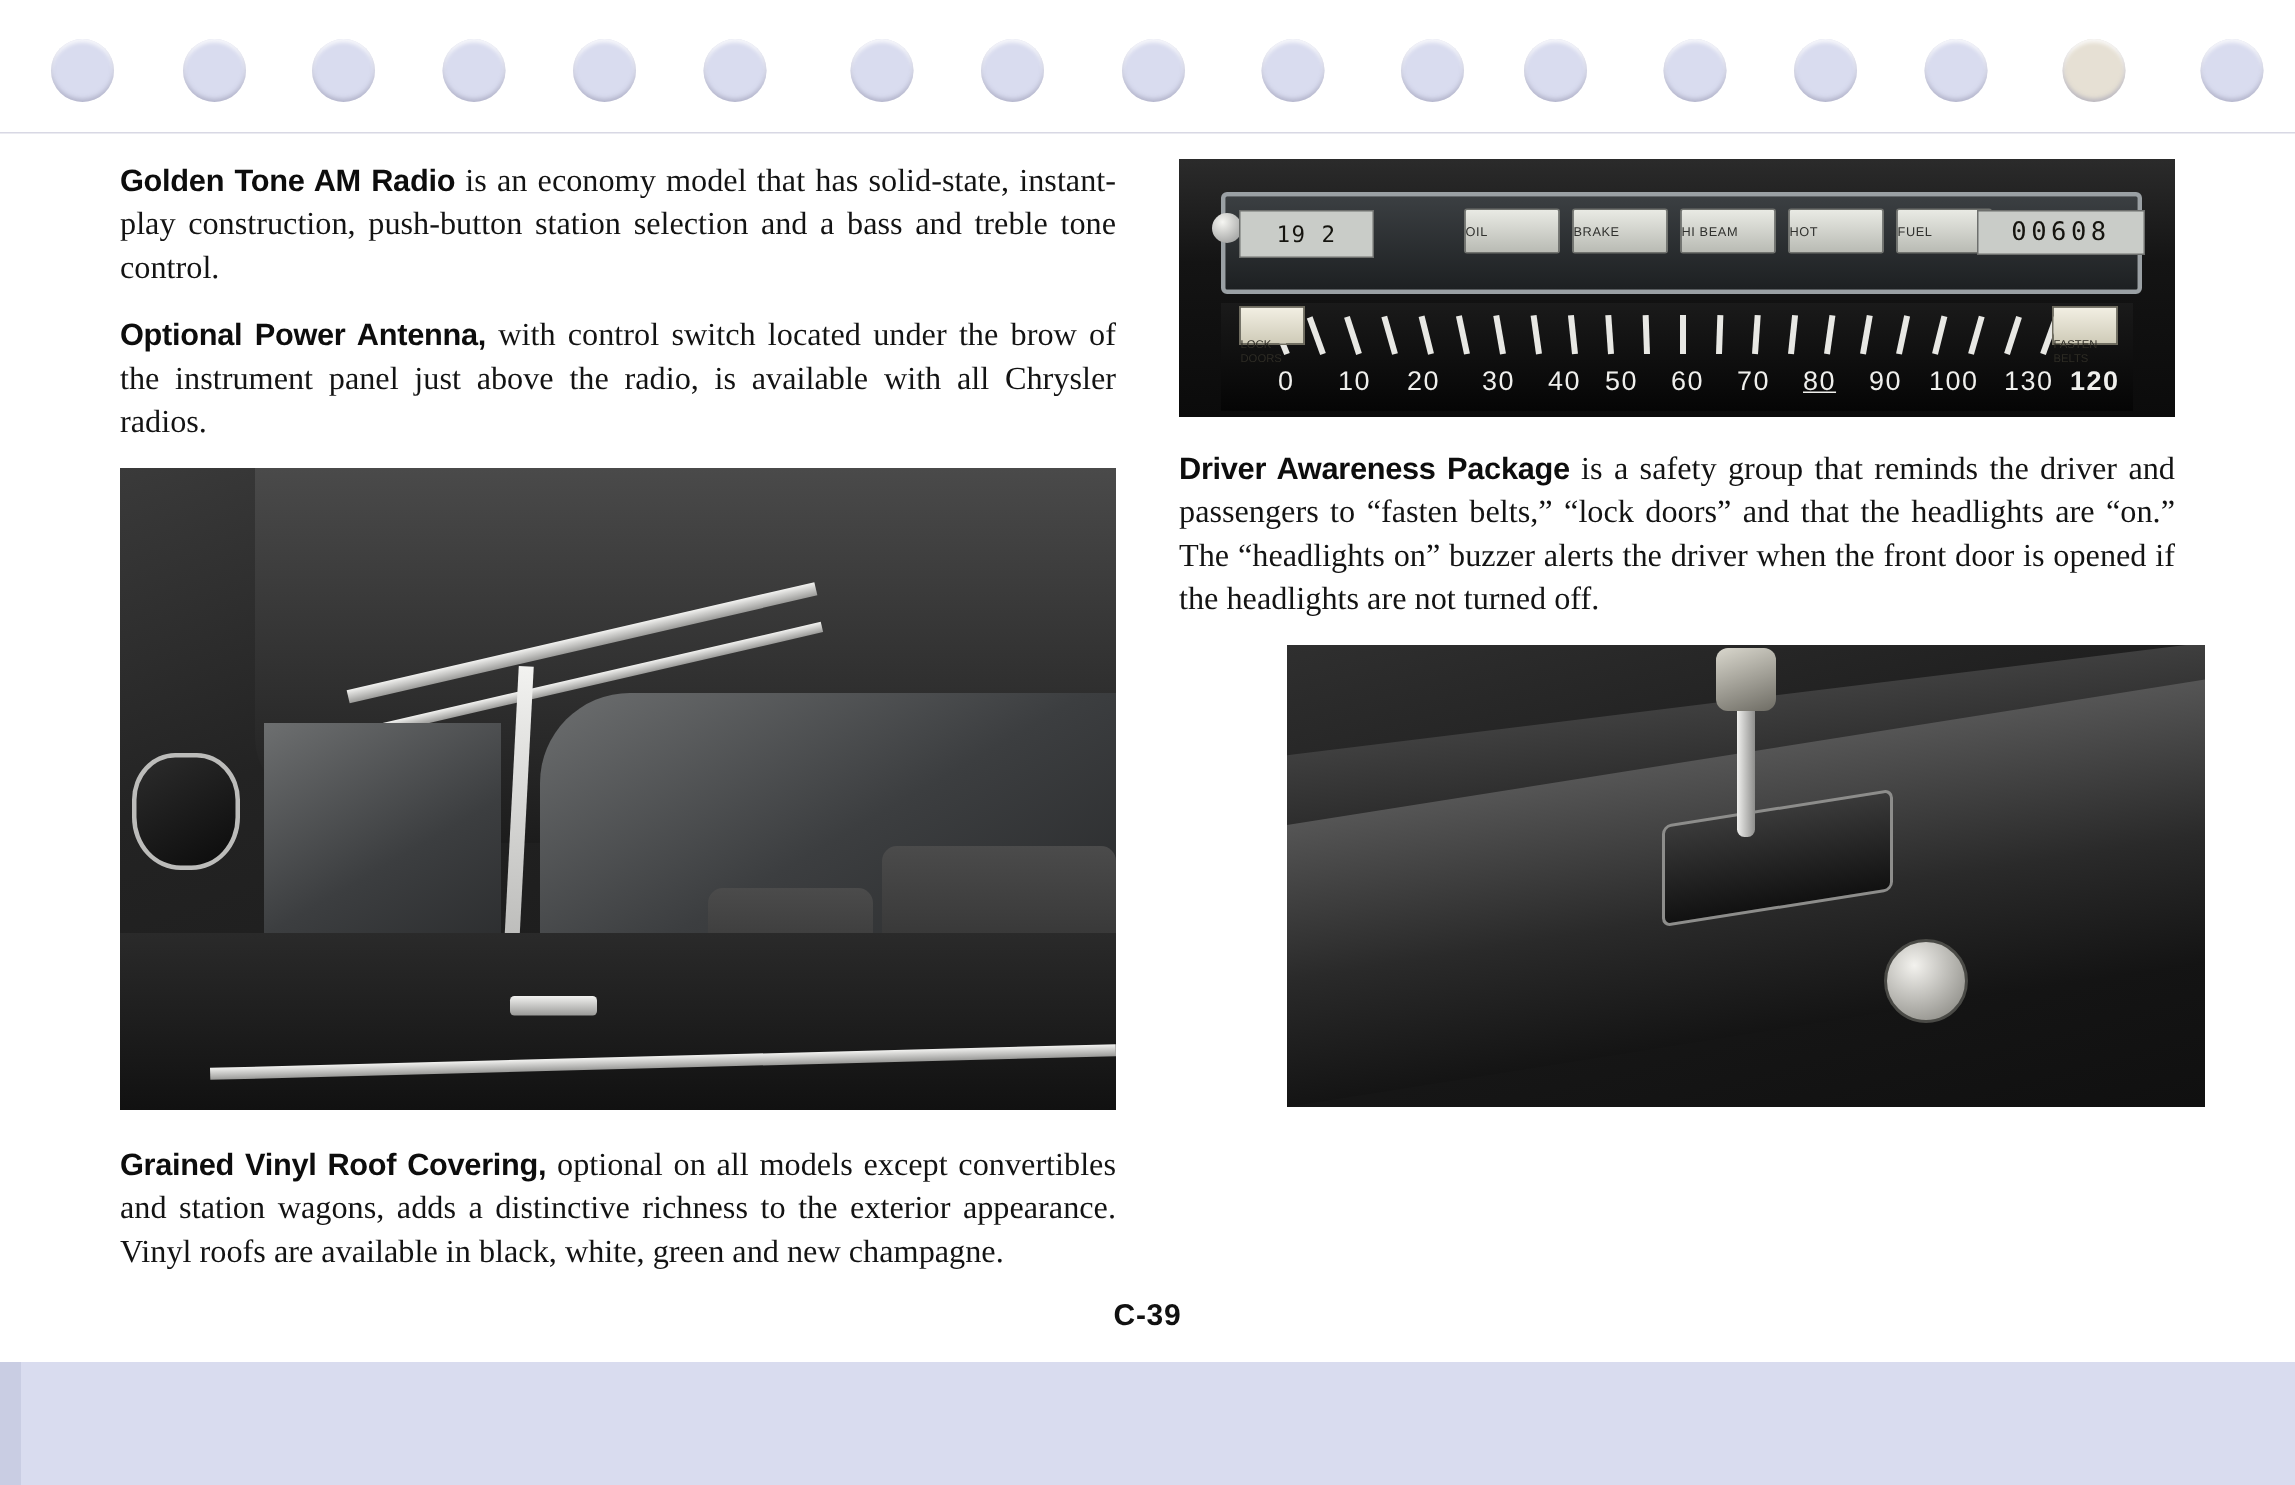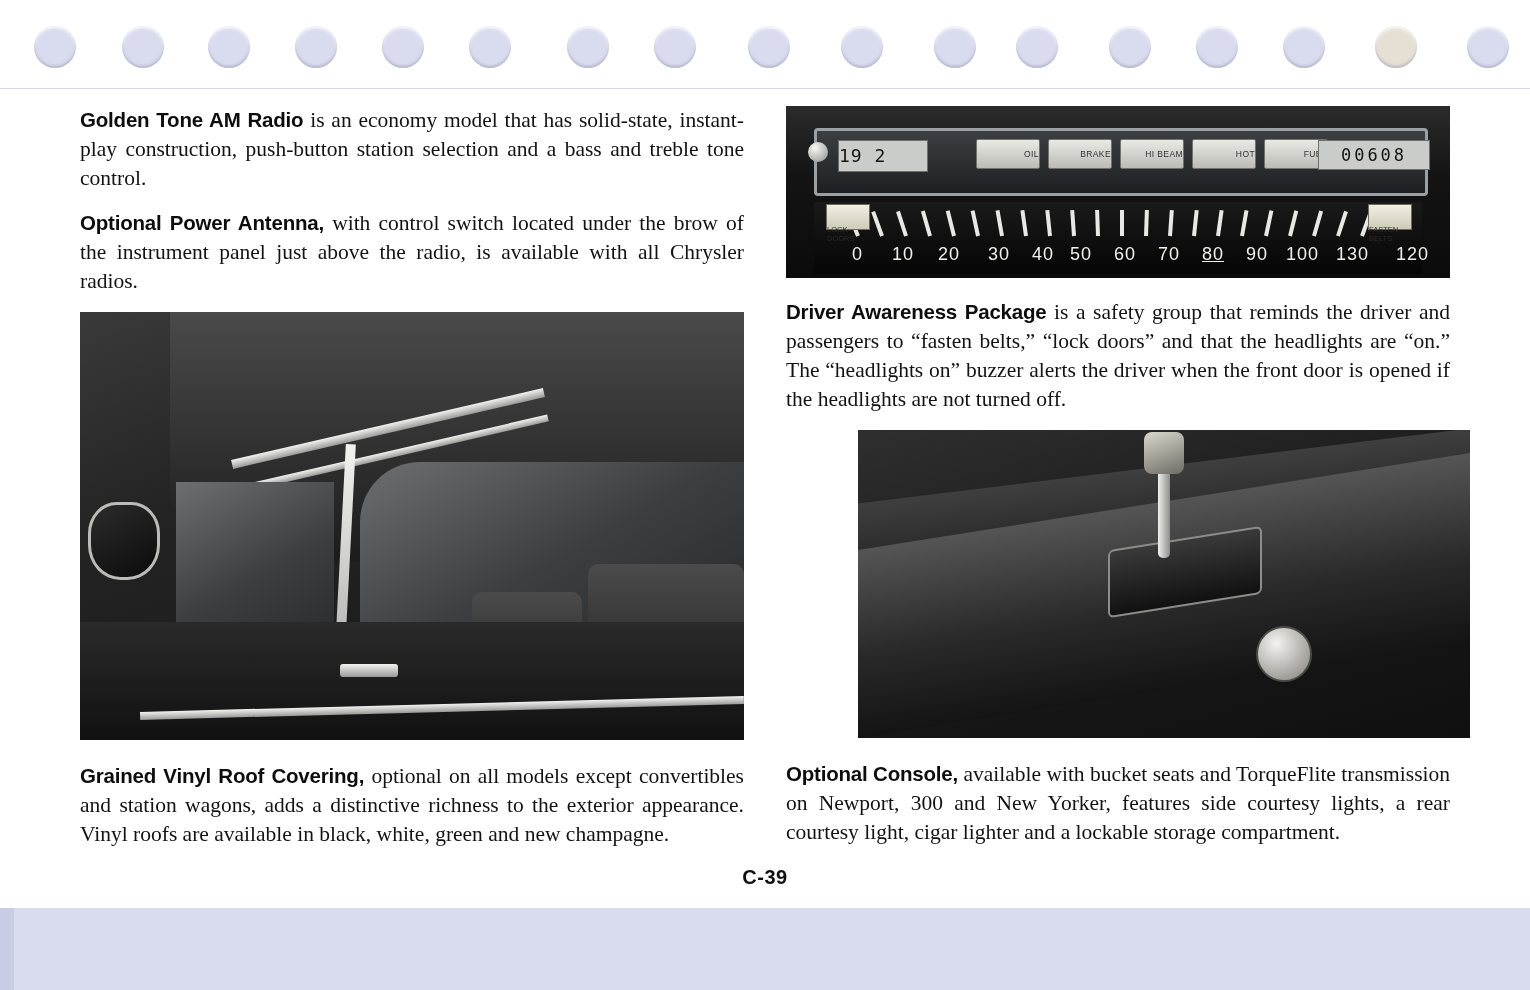--- a/index.html
+++ b/index.html
@@ -115,48 +115,49 @@
   .radio-bezel {
     position: absolute;
     left: 28px; top: 22px;
     width: 608px; height: 62px;
     border: 3px solid #9aa0a4;
     border-radius: 4px;
     background: linear-gradient(180deg,#3b3f42 0%, #1d2022 100%);
   }
   .radio-odo {
     position: absolute;
-    left: 52px; top: 34px;
+    left: 40px; top: 34px;
     width: 88px; height: 30px;
     background: #c9ccc8;
     border: 1px solid #6d6f6d;
     font-family: "DejaVu Sans Mono", monospace;
-    font-size: 18px;
+    font-size: 15px;
     color: #15140f;
     letter-spacing: 1px;
+    text-align: center;
     line-height: 30px;
   }
   .radio-knob {
     position: absolute;
     left: 22px; top: 36px;
     width: 20px; height: 20px;
     border-radius: 50%;
     background: radial-gradient(circle at 35% 30%, #f6f6f2, #8f9090);
   }
   .tellt {
     position: absolute;
     top: 33px;
     height: 28px;
     background: linear-gradient(180deg,#e9eae4,#b9bbb4);
     border: 1px solid #70726e;
     border-radius: 2px;
     font-family: "Liberation Sans", sans-serif;
     font-size: 8.5px;
     color: #30312e;
-    text-align: right;
+    text-align: left;
     line-height: 28px;
     letter-spacing: 0.4px;
   }
   .odo-right {
     position: absolute;
     right: 20px; top: 34px;
     width: 110px; height: 28px;
     background: #c9ccc8;
     border: 1px solid #6d6f6d;
     font-family: "DejaVu Sans Mono", monospace;
@@ -407,39 +408,38 @@
           <div class="speedo-num" style="left:124px;">20</div>
           <div class="speedo-num" style="left:174px;">30</div>
           <div class="speedo-num" style="left:218px;">40</div>
           <div class="speedo-num" style="left:256px;">50</div>
           <div class="speedo-num" style="left:300px;">60</div>
           <div class="speedo-num" style="left:344px;">70</div>
           <div class="speedo-num" style="left:388px;text-decoration:underline;">80</div>
           <div class="speedo-num" style="left:432px;">90</div>
           <div class="speedo-num" style="left:472px;">100</div>
           <div class="speedo-num" style="left:522px;">130</div>
-          <div class="speedo-num" style="left:582px;">120</div>
+          <div class="speedo-num" style="left:566px;font-weight:bold;">120</div>
         </div>
 
         <div class="warn-lamp" style="left:40px;">LOCK DOORS</div>
         <div class="warn-lamp" style="right:38px;">FASTEN BELTS</div>
       </div>
 
       <p class="body"><span class="lead">Driver Awareness Package</span><span> is a safety group that reminds the driver and passengers to “fasten belts,” “lock doors” and that the headlights are “on.” The “headlights on” buzzer alerts the driver when the front door is opened if the headlights are not turned off.</span></p>
 
       <div class="photo photo-console">
         <div class="dash-sweep"></div>
         <div class="console-deck"></div>
         <div class="console-plate"></div>
         <div class="gear-stick"></div>
         <div class="gear-knob"></div>
         <div class="console-dial"></div>
       </div>
 
-      <p class="body caption-block last"><span class="lead">Optional Console,</span><span> available with bucket seats and TorqueFlite transmission on Newport, 300 and New Yorker, features side courtesy lights, a rear courtesy light, cigar lighter and a lockable storage compartment.</span></p>
     </div>
   </div>
 
   <div class="folio">C-39</div>
 
   <div class="bottom-band">
     <div class="left-gutter"></div>
   </div>
 
 </div>

